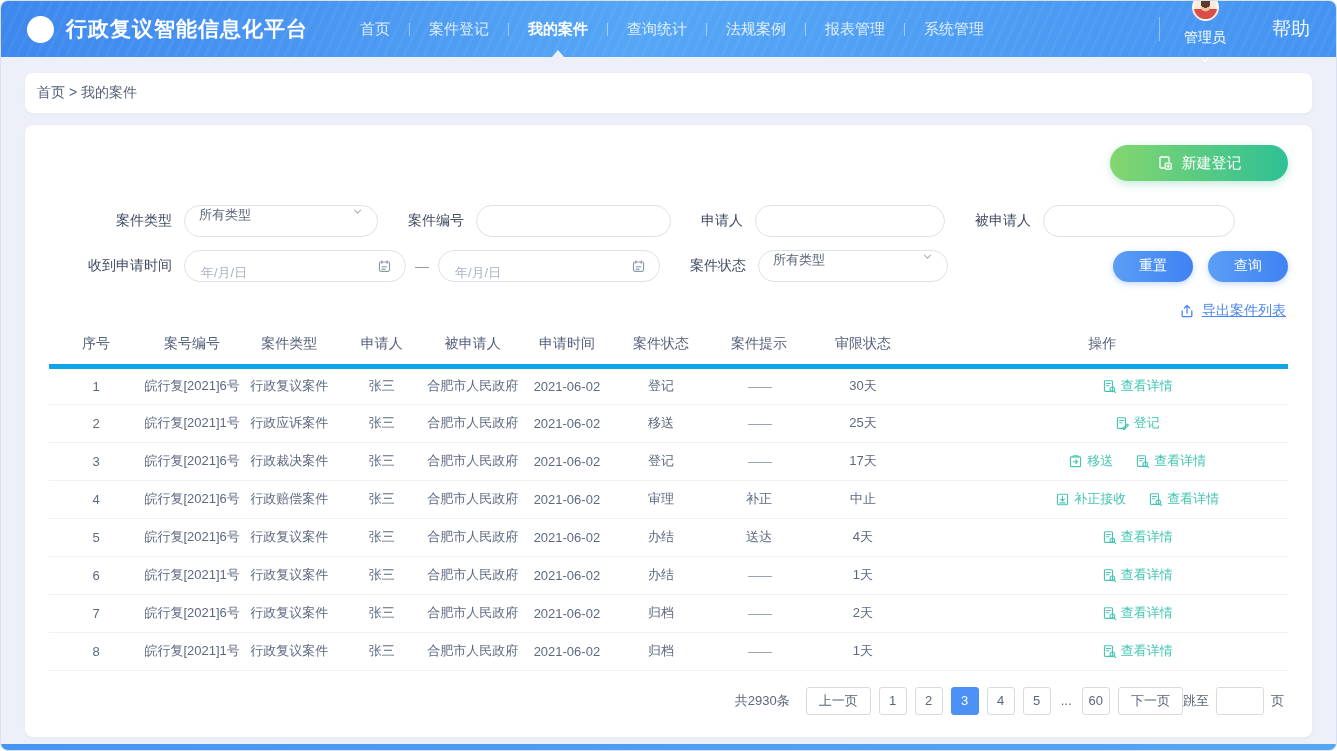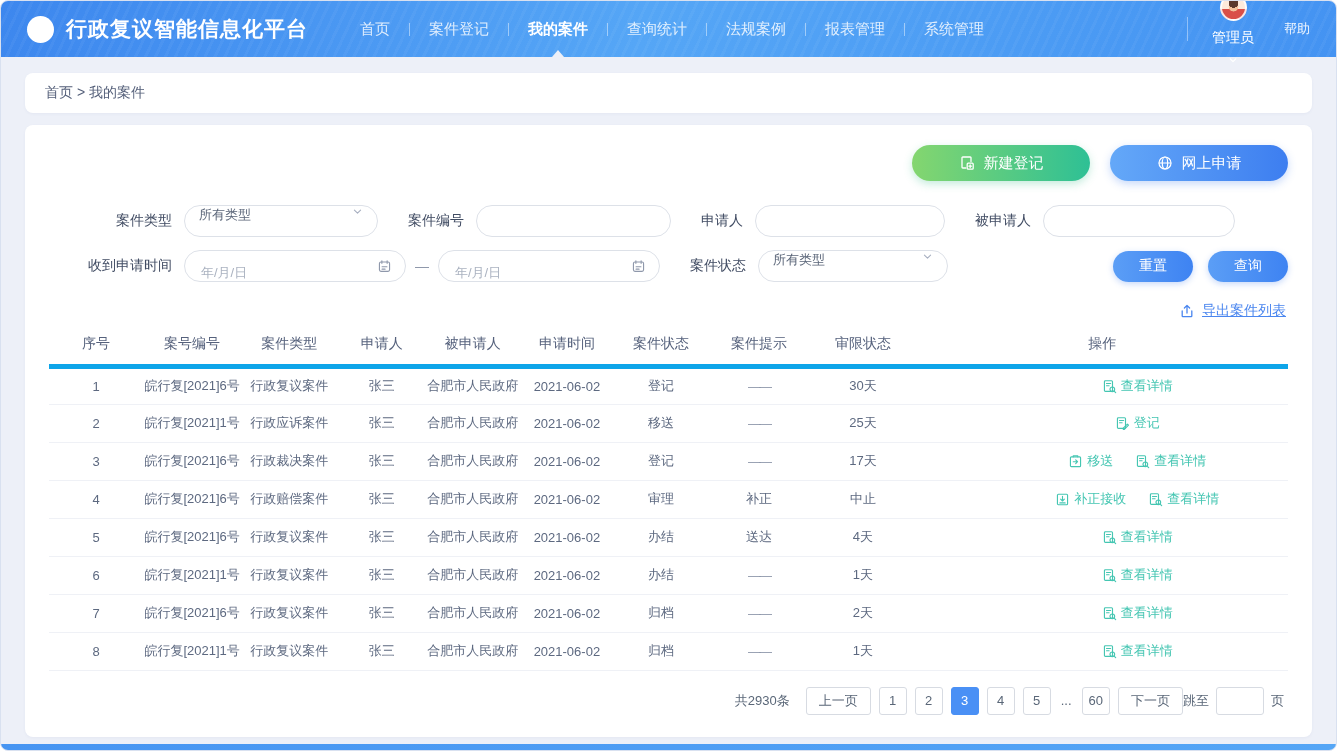--- a/index.html
+++ b/index.html
@@ -26,25 +26,25 @@
   .nav-right { margin-left:auto; display:flex; align-items:center; position:relative; }
   .nav-vdivider { width:1px; height:24px; background:rgba(255,255,255,.4); margin:0 24px 0 10px; }
   .user-menu { display:flex; align-items:center; gap:8px; cursor:pointer;flex-direction:column; }
   .avatar { width:27px; height:27px; border-radius:50%; border:2px solid rgba(255,255,255,.85);
             background:
               radial-gradient(circle at 50% 30%, #5b3a2e 0 24%, transparent 25%),
               radial-gradient(circle at 50% 46%, #f2c19c 0 28%, transparent 30%),
               linear-gradient(180deg,#fdeadb 0 58%, #d94f48 58%); }
   .user-name { color:#fff; font-size:14px; }
   .chev { width:10px; height:10px; stroke:#fff; }
-  .help-link { color:rgba(255,255,255,.92); font-size:13px; margin-left:30px; cursor:pointer; text-decoration:none; }
+  .help-link { color:rgba(255,255,255,.92); font-size:19px; margin-left:46px; cursor:pointer; text-decoration:none; }
 
   
   .breadcrumb-card { margin:16px 24px 12px; height:40px; background:#fff; border-radius:8px;
-                     display:flex; align-items:center; padding:0 20px; font-size:14px; color:#55607a;
+                     display:flex; align-items:center; padding:0 12px; font-size:14px; color:#55607a;
                      box-shadow:0 1px 3px rgba(90,110,160,.06); }
 
   
   .main-card { margin:0 24px; height:612px; background:#fff; border-radius:8px;
                padding:14px 24px 10px; box-shadow:0 1px 3px rgba(90,110,160,.06); }
 
   .actions-row { display:flex; justify-content:flex-end; gap:20px; margin:6px 0 24px; }
   .pill-btn { height:36px; min-width:178px; border-radius:18px; border:none; color:#fff; font-size:15px;
               display:flex; align-items:center; justify-content:center; gap:9px; cursor:pointer;
               font-family:inherit; }
@@ -158,28 +158,20 @@
 
     <div class="actions-row">
       <button class="pill-btn btn-green">
         <svg width="16" height="16" viewBox="0 0 16 16" stroke="#fff" stroke-width="1.3">
             <path d="M12 6.5V2.8c0-.4-.3-.8-.8-.8H3.8c-.4 0-.8.4-.8.8v9.4c0 .4.4.8.8.8h3"></path>
             <rect x="8.2" y="8.2" width="6" height="6" rx="1"></rect>
             <path d="M11.2 9.9v2.6M9.9 11.2h2.6"></path>
           </svg>
         <span>新建登记</span>
       </button>
-      <button class="pill-btn btn-blue">
-        <svg width="16" height="16" viewBox="0 0 16 16" stroke="#fff" stroke-width="1.2">
-            <circle cx="8" cy="8" r="6"></circle>
-            <ellipse cx="8" cy="8" rx="2.7" ry="6"></ellipse>
-            <path d="M2.2 8h11.6"></path>
-          </svg>
-        <span>网上申请</span>
-      </button>
     </div>
 
     <div class="filter-row">
       <span class="f-label">案件类型</span>
       <div class="select-box w180">
         <span class="sel-val">所有类型</span>
         <svg width="11" height="11" viewBox="0 0 16 16" stroke-width="1.6">
             <path d="M3.5 6l4.5 4.5L12.5 6"></path>
           </svg>
       </div>

